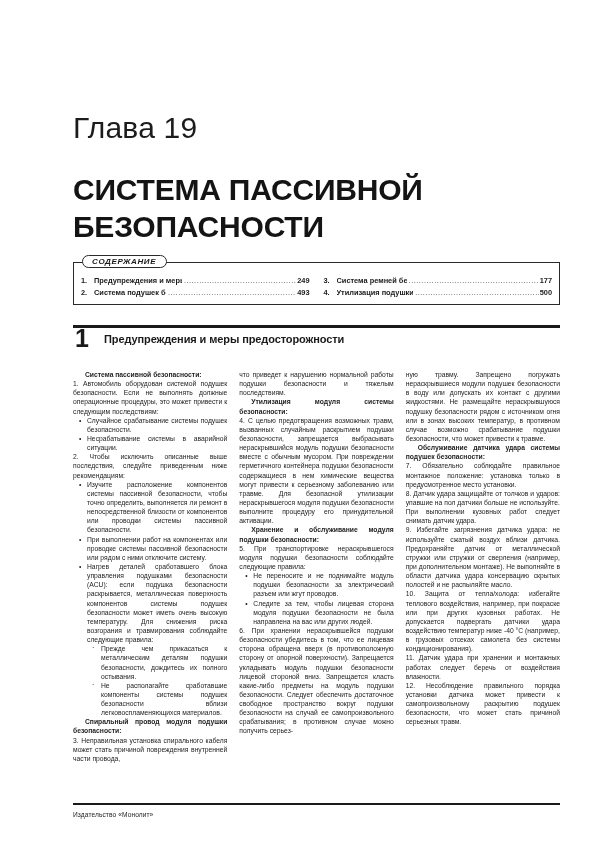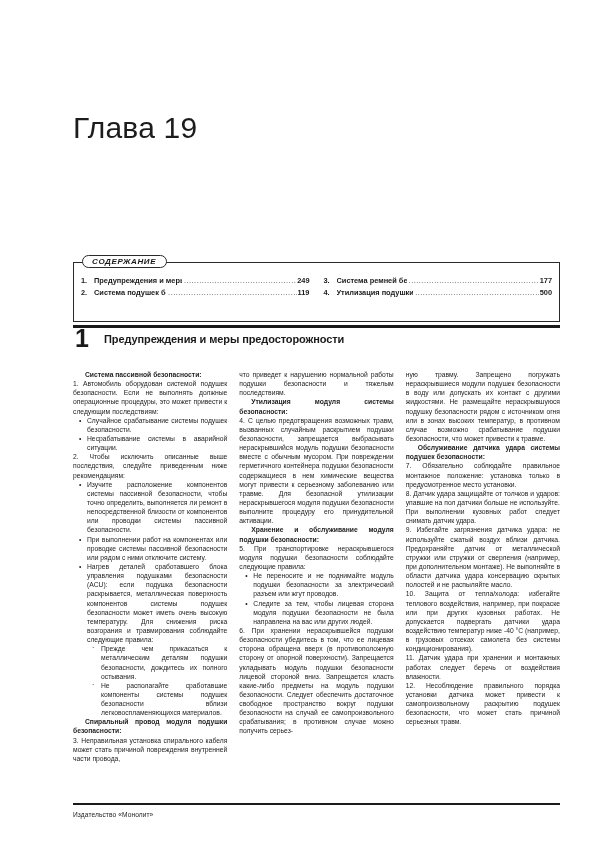--- a/index.html
+++ b/index.html
@@ -50,21 +50,21 @@
   }
 
   
   .toc {
     position: absolute;
     left: 57px;
     top: 262px;
     width: 487px;
     border: 1px solid #2a2a2a;
     box-sizing: border-box;
-    padding: 9px 7px 22px 7px;
+    padding: 9px 7px 5px 7px;
   }
   .toc-tab {
     position: absolute;
     left: 8px;
     top: -8px;
     background: #ffffff;
     border: 1px solid #2a2a2a;
     border-radius: 7px;
     padding: 1px 10px 1px 9px;
     font-size: 8px;
@@ -194,36 +194,37 @@
     color: #242424;
     letter-spacing: 0.1px;
   }
 </style>
 </head>
 <body>
 
 <div class="page">
 
   <div class="chapter-label">Глава 19</div>
+  <div class="chapter-title">СИСТЕМА ПАССИВНОЙ БЕЗОПАСНОСТИ</div>
 
   <div class="toc">
     <div class="toc-tab">СОДЕРЖАНИЕ</div>
     <div class="toc-cols">
       <div class="toc-col">
         <div class="toc-item">
           <span class="toc-num">1.</span>
           <span class="toc-text">Предупреждения и меры предосторожности</span>
           <span class="toc-dots">..................................................................................</span>
           <span class="toc-page">249</span>
         </div>
         <div class="toc-item">
           <span class="toc-num">2.</span>
           <span class="toc-text">Система подушек безопасности</span>
           <span class="toc-dots">..................................................................................</span>
-          <span class="toc-page">119</span>
+          <span class="toc-page">493</span>
         </div>
       </div>
       <div class="toc-col">
         <div class="toc-item">
           <span class="toc-num">3.</span>
           <span class="toc-text">Система ремней безопасности</span>
           <span class="toc-dots">..................................................................................</span>
           <span class="toc-page">177</span>
         </div>
         <div class="toc-item">

